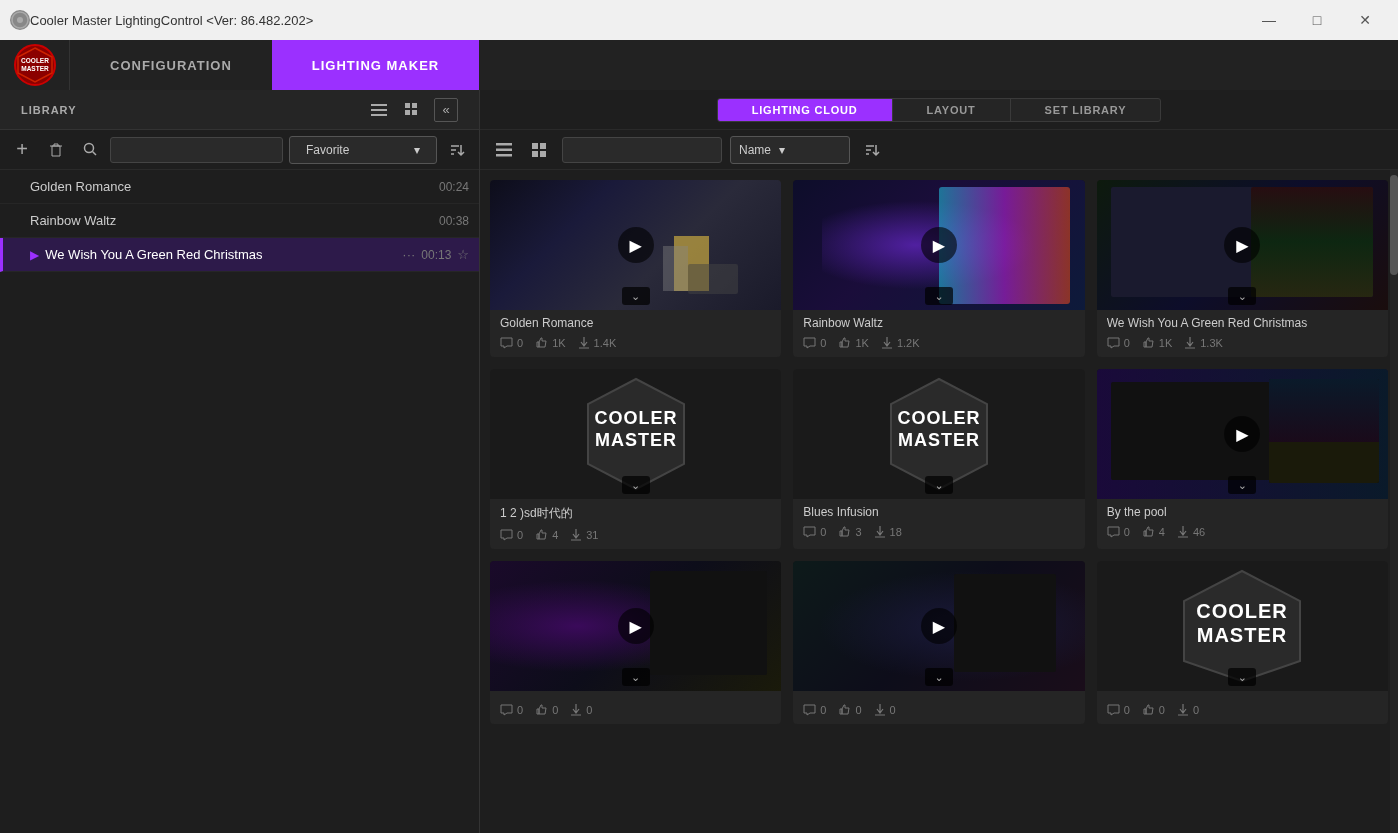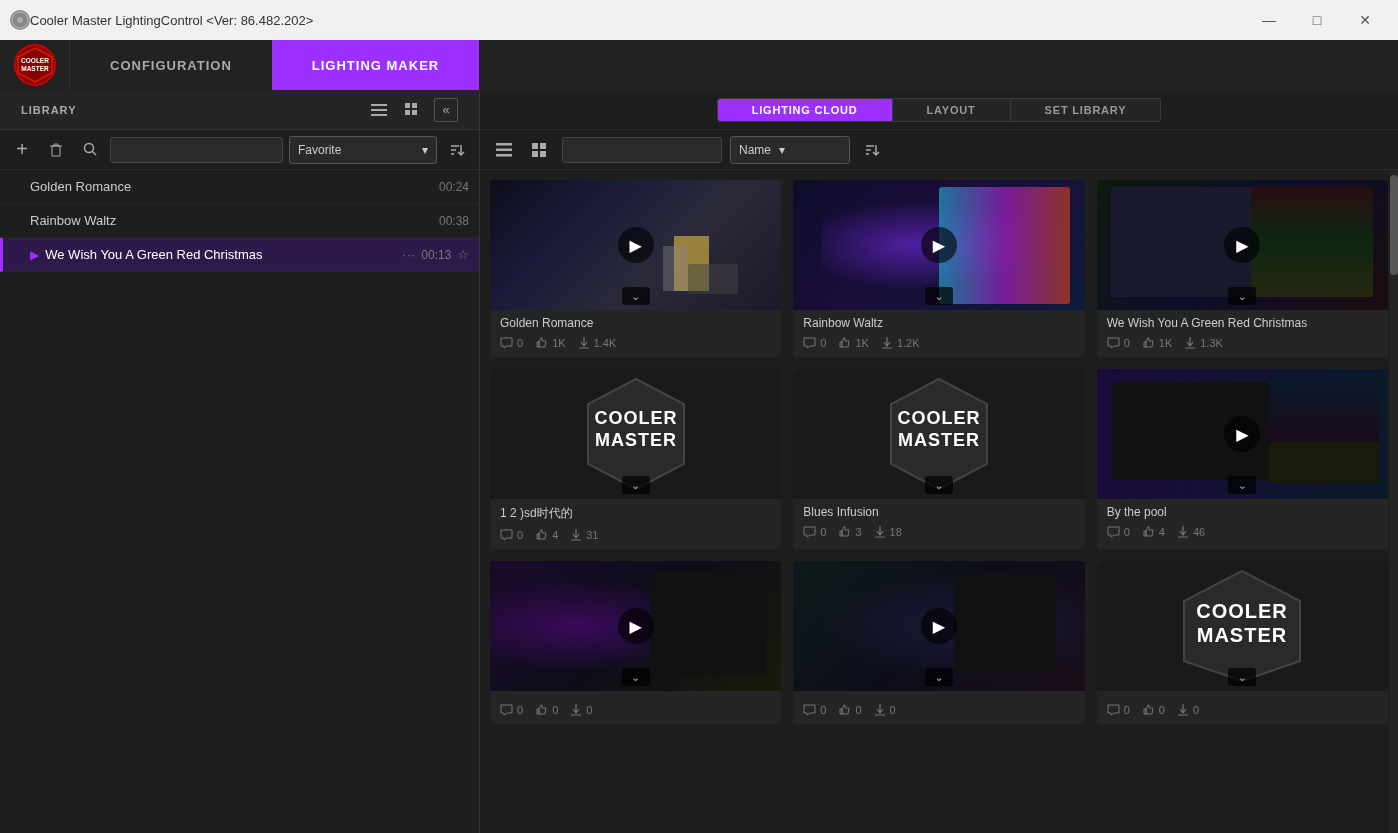--- a/index.html
+++ b/index.html
@@ -183,21 +183,21 @@
       padding: 0 8px;
       font-size: 12px;
     }
     .lib-dropdown {
       flex: 1;
       height: 28px;
       background: #2a2a2a;
       border: 1px solid #555;
       border-radius: 3px;
       color: #ccc;
-      padding: 0 8px;
+      padding: 0 16px;
       font-size: 12px;
       cursor: pointer;
       display: flex; align-items: center; justify-content: space-between;
     }
     .sort-btn {
       width: 28px;
       height: 28px;
       background: transparent;
       border: none;
       cursor: pointer;

